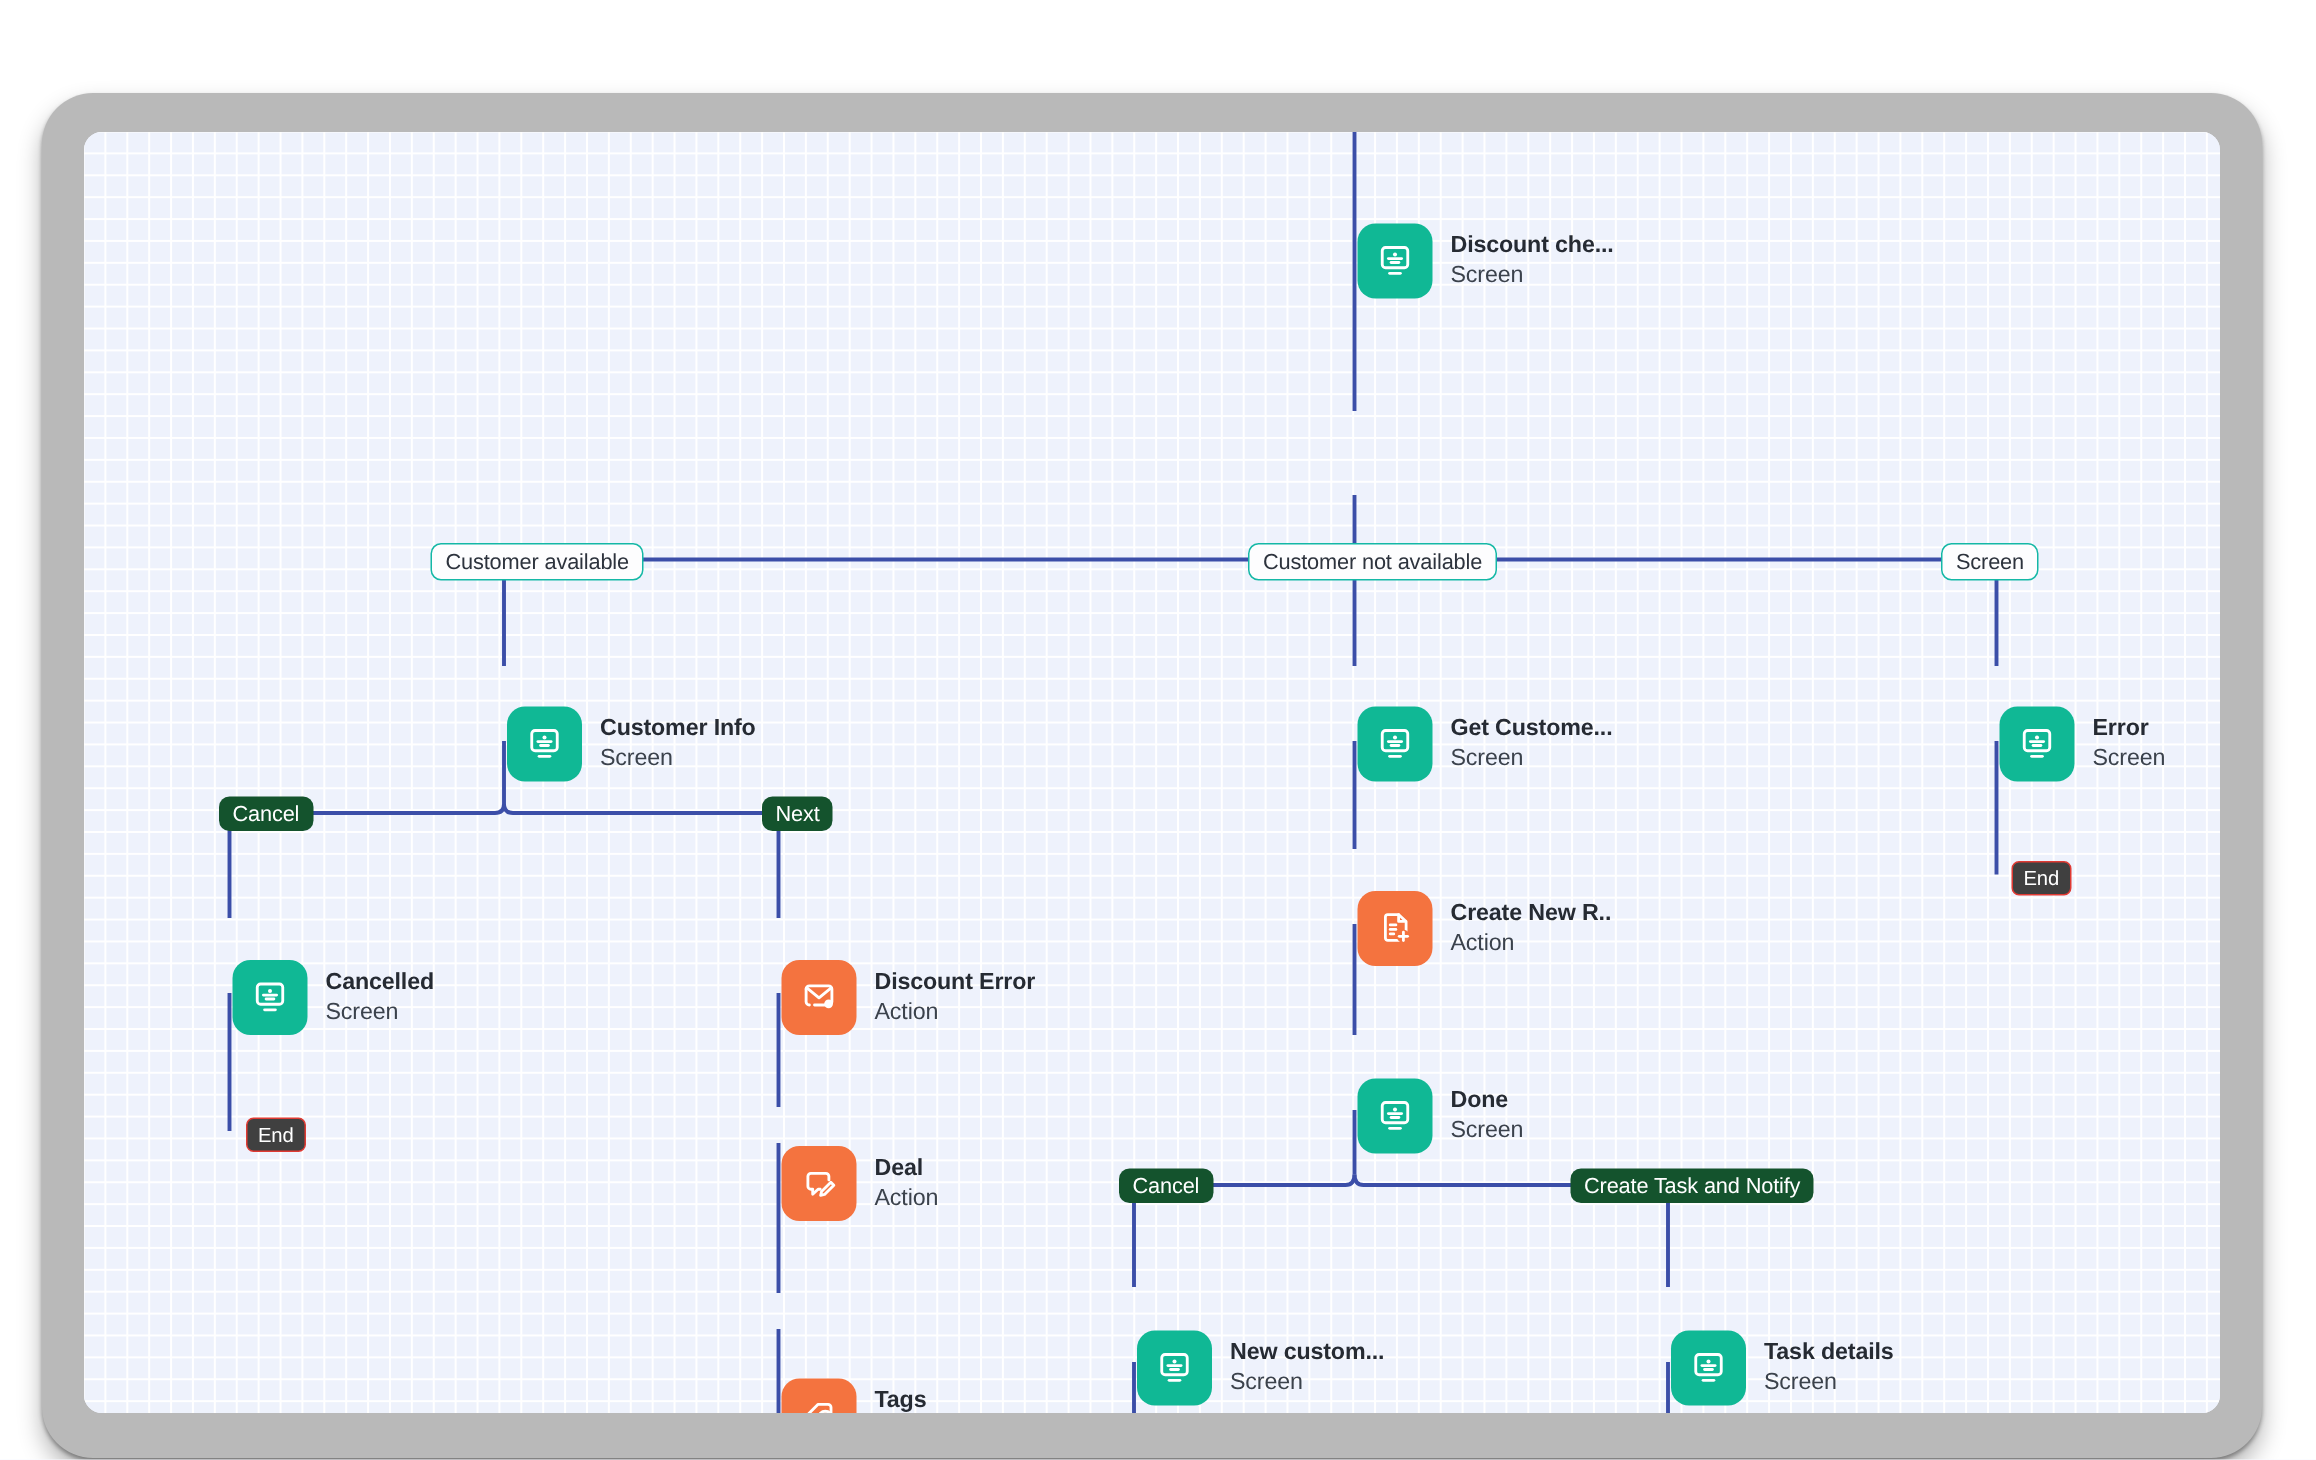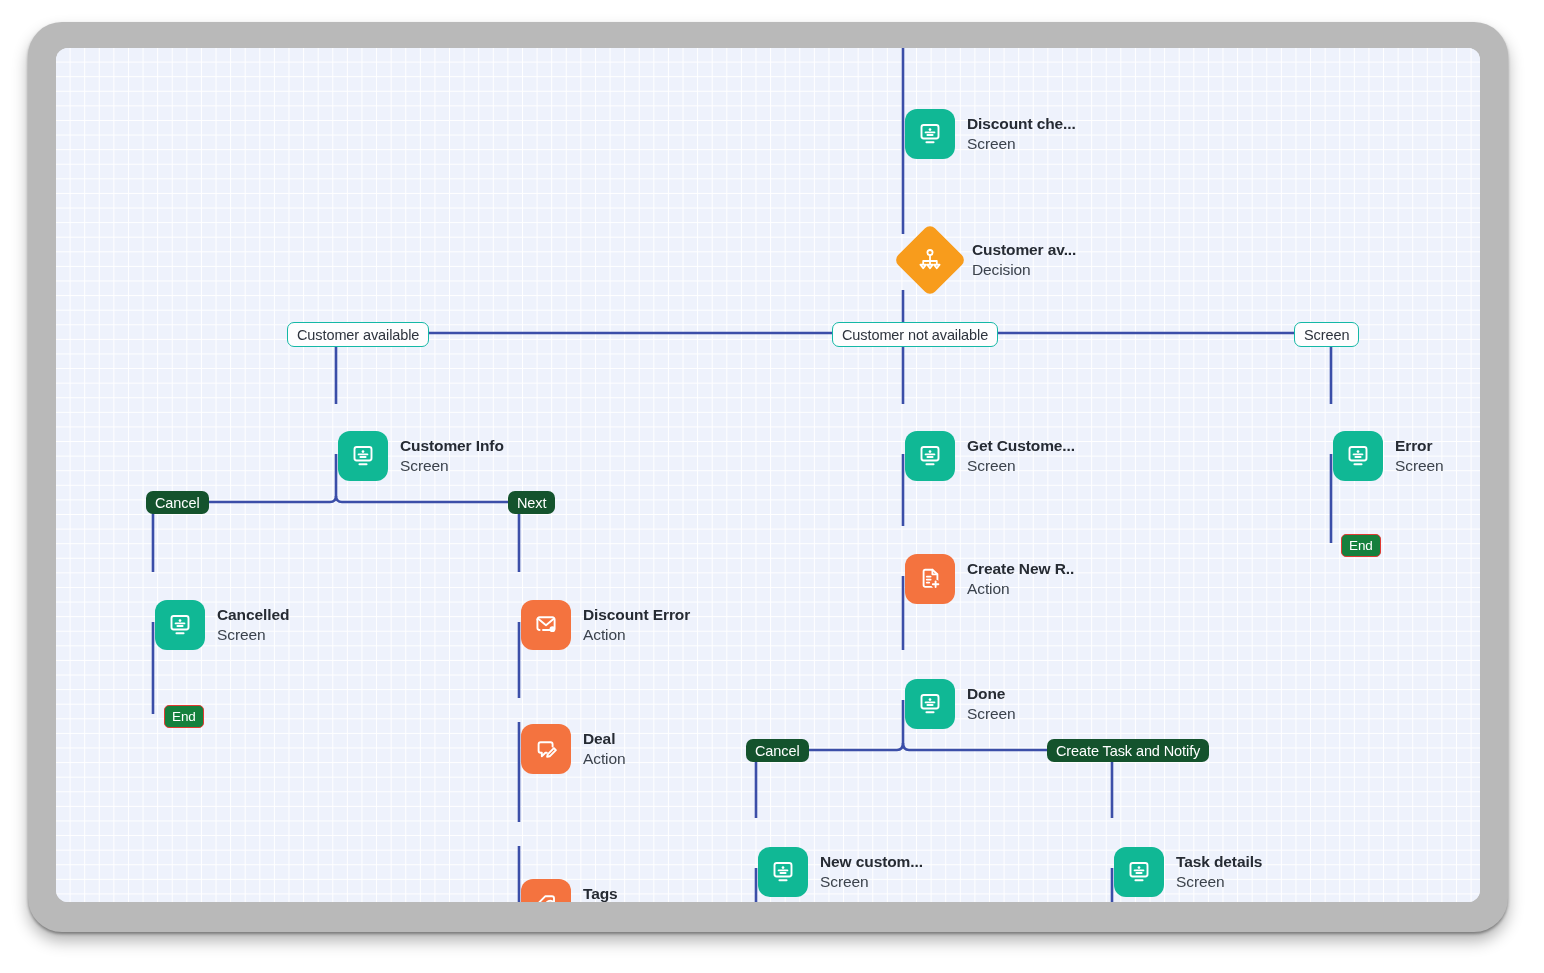--- a/index.html
+++ b/index.html
@@ -1,19 +1,19 @@
 <!DOCTYPE html>
 <html><head>
 <meta charset="utf-8">
 <style>
   html,body{margin:0;padding:0;background:#ffffff;}
   body{width:1544px;height:973px;overflow:hidden;
        font-family:"Liberation Sans","DejaVu Sans",sans-serif;}
 
-  #app{position:relative;width:1544px;height:750px;}
+  #app{position:relative;width:1544px;height:750px;margin-top:40px;}
 
   
   .frame{
     position:absolute;left:28px;top:22px;width:1480px;height:910px;
     border-radius:34px;
     background:#b9b9b9;
     box-shadow:0 9px 16px rgba(0,0,0,.30), 0 2px 3px rgba(0,0,0,.35);
     padding:0;
   }
   .frame-inner{
@@ -58,21 +58,21 @@
   .n-type{font-size:15.5px;font-weight:400;color:#3b424c;letter-spacing:-0.1px;}
 
   
   .pill{
     position:absolute;display:inline-flex;align-items:center;justify-content:center;
     height:23px;padding:0 9px;border-radius:7px;
     font-size:14.5px;white-space:nowrap;letter-spacing:-0.1px;
   }
   .pill.light{background:#fdfdfe;color:#2d333d;border:1px solid #14b8a6;}
   .pill.gray{background:#14532d;color:#ffffff;}
-  .pill.end{background:#15803d;color:#ffffff;font-size:13.5px;height:21px;
+  .pill.end{background:#404040;color:#ffffff;font-size:13.5px;height:21px;
             padding:0 7px;border-radius:5px;border:1px solid #e03a33;}
 </style>
 </head>
 <body>
 
 <div id="app">
   <div class="frame">
     <div class="frame-inner">
       <div class="canvas"></div>
 
@@ -122,40 +122,20 @@
               <line x1="10.4" y1="22.2" x2="17.6" y2="22.2"></line>
             </svg>
           </span>
         </div>
         <div class="labels">
           <span class="n-title">Discount che...</span>
           <span class="n-type">Screen</span>
         </div>
       </div>
 
-      <div class="node" style="left:848px;top:186px;">
-        <div class="diamond">
-          <span>
-            <svg width="26" height="26" viewBox="0 0 26 26" fill="none" stroke="#fff" stroke-width="1.8" stroke-linecap="round" stroke-linejoin="round">
-              <circle cx="13" cy="5.6" r="2.6"></circle>
-              <path d="M13,8.4 L13,14"></path>
-              <path d="M13,14 L6.2,14 L6.2,17.6"></path>
-              <path d="M13,14 L19.8,14 L19.8,17.6"></path>
-              <path d="M13,14 L13,17.6"></path>
-              <path d="M3.4,17.6 L9,17.6 L6.2,21.2 Z"></path>
-              <path d="M17,17.6 L22.6,17.6 L19.8,21.2 Z"></path>
-              <path d="M10.2,17.6 L15.8,17.6 L13,21.2 Z"></path>
-            </svg>
-          </span>
-        </div>
-        <div class="labels" style="margin-left:4px;">
-          <span class="n-title">Customer av...</span>
-          <span class="n-type">Decision</span>
-        </div>
-      </div>
 
       <div class="node" style="left:282px;top:383px;">
         <div class="tile screen">
           <span>
             <svg width="28" height="28" viewBox="0 0 28 28" fill="none" stroke="#fff" stroke-width="1.9" stroke-linecap="round">
               <rect x="5.5" y="5" width="17" height="13.5" rx="2.2"></rect>
               <circle cx="14" cy="9.6" r="1.35" fill="#fff" stroke="none"></circle>
               <line x1="9.6" y1="12.4" x2="18.4" y2="12.4"></line>
               <line x1="11.4" y1="15" x2="16.6" y2="15"></line>
               <line x1="10.4" y1="22.2" x2="17.6" y2="22.2"></line>

